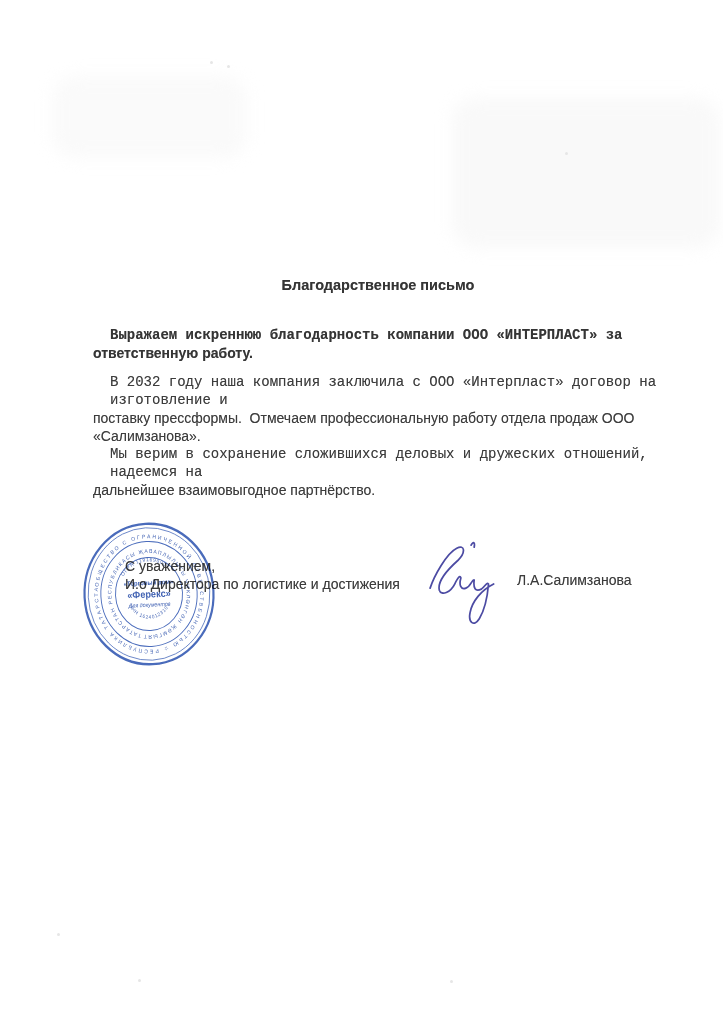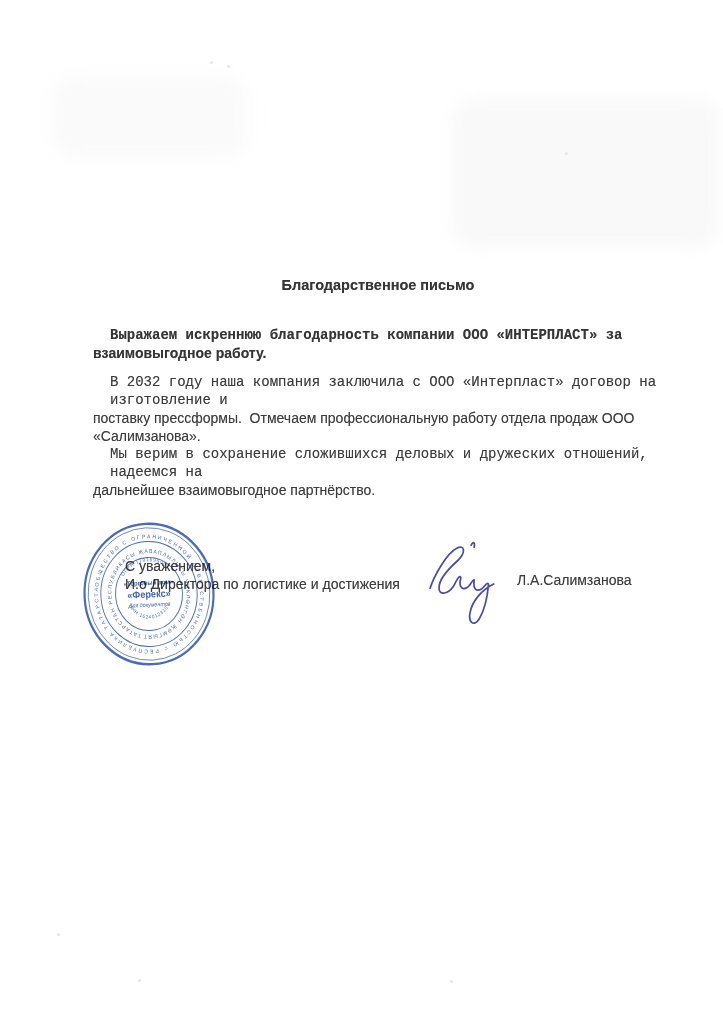--- a/index.html
+++ b/index.html
@@ -58,21 +58,21 @@
   <div class="speck" style="left:565px;top:112px"></div>
   <div class="speck" style="left:57px;top:893px"></div>
   <div class="speck" style="left:138px;top:939px"></div>
   <div class="speck" style="left:450px;top:940px"></div>
   <div class="speck" style="left:285px;top:1009px"></div>
 
   <div class="letter-title">Благодарственное письмо</div>
 
   <div class="para bold p1">
     <div class="line indent">Выражаем искреннюю благодарность компании ООО «ИНТЕРПЛАСТ» за</div>
-    <div class="line">взаимовыгодное работу.</div>
+    <div class="line">ответственную работу.</div>
   </div>
 
   <div class="para p2">
     <div class="line indent">В 2032 году наша компания заключила с ООО «Интерпласт» договор на изготовление и</div>
     <div class="line">поставку прессформы.  Отмечаем профессиональную работу отдела продаж ООО</div>
     <div class="line">«Салимзанова».</div>
     <div class="line indent">Мы верим в сохранение сложившихся деловых и дружеских отношений, надеемся на</div>
     <div class="line">дальнейшее взаимовыгодное партнёрство.</div>
   </div>
 

